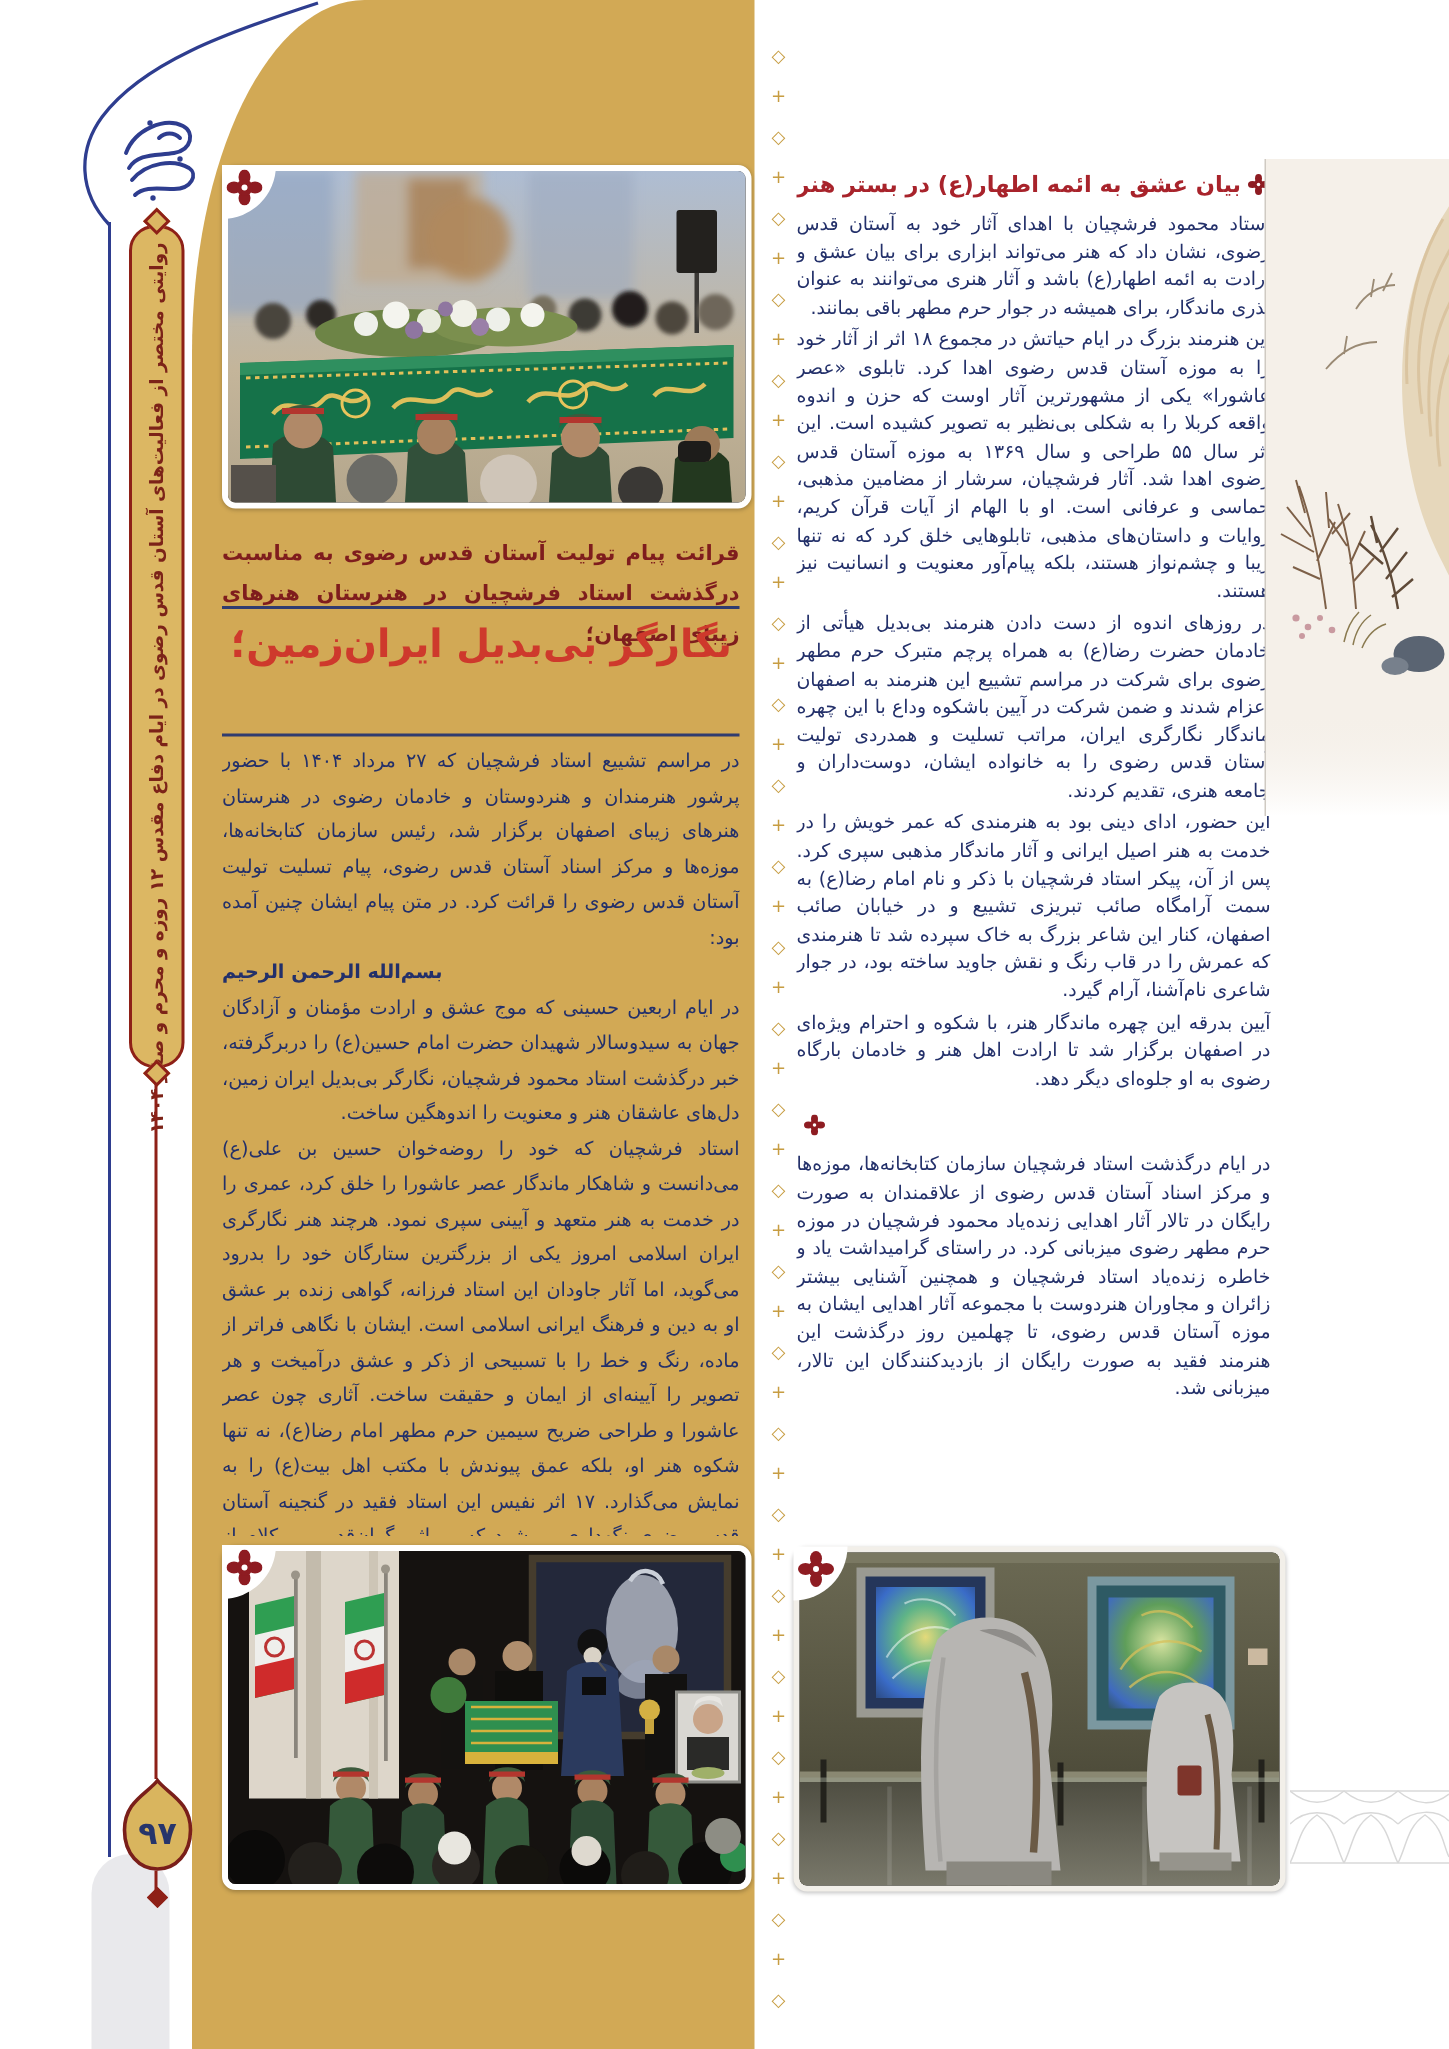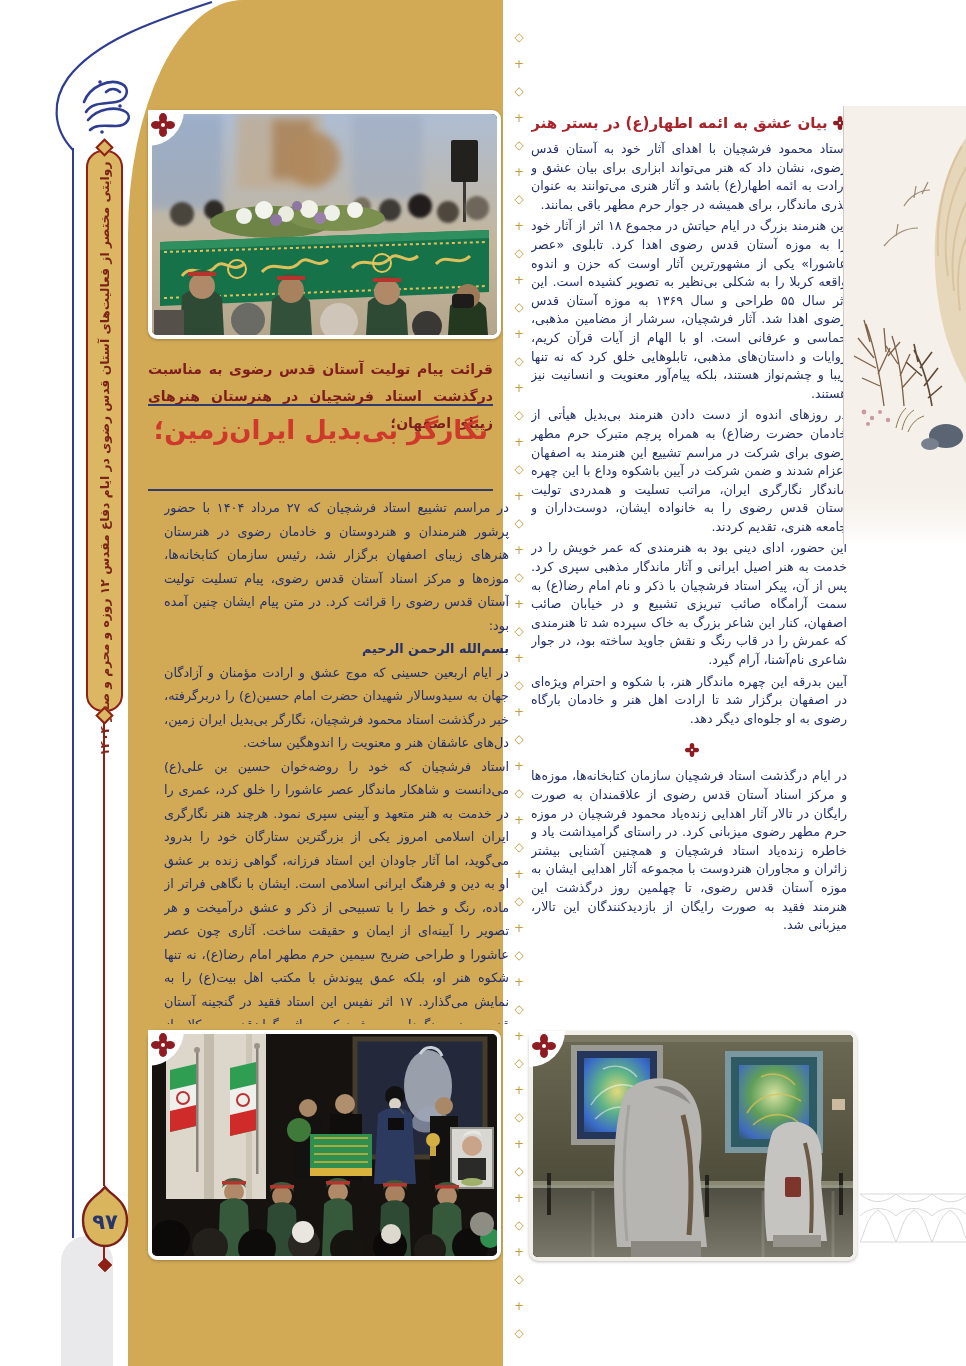--- a/index.html
+++ b/index.html
@@ -14,34 +14,34 @@
   .corner-notch{position:absolute;top:-4px;left:-4px;width:36px;height:36px;
                 background:#ffffff;border-radius:0 0 100% 0;}
   .corner-flower{position:absolute;top:-1px;left:-1px;width:24px;height:24px;}
   .kicker{position:absolute;left:148px;top:342px;width:345px;direction:rtl;
           color:#7f1d1d;font-weight:bold;font-size:14px;line-height:27px;text-align:justify;}
   .rule{position:absolute;left:148px;width:345px;height:0;
         border-top:2.5px solid #303c6f;}
   .headline{position:absolute;left:148px;top:412px;width:340px;direction:rtl;
             color:#ce392c;font-weight:bold;font-size:26px;line-height:37px;
             text-align:right;padding-right:8px;}
-  .main-body{position:absolute;left:164px;top:496px;width:345px;height:528px;overflow:hidden;
+  .main-body{position:absolute;left:148px;top:496px;width:345px;height:528px;overflow:hidden;
              direction:rtl;color:#23306a;font-size:12.8px;line-height:23.5px;text-align:justify;}
   .main-body p{margin:0;}
-  .bismillah{font-weight:bold;text-align:right;}
+  .bismillah{font-weight:bold;text-align:left;}
   
   .ornaments{position:absolute;left:507px;top:24px;width:24px;height:1322px;overflow:hidden;
              display:flex;flex-direction:column;align-items:center;color:#c79d42;
              font-size:12px;line-height:27px;}
   
   .right-flow{position:absolute;left:531px;top:112px;width:316px;height:912px;overflow:hidden;
               direction:rtl;color:#23306a;font-size:12.6px;line-height:18.6px;text-align:justify;}
   .right-flow p{margin:0 0 3px 0;}
   .sec-head{color:#a8232b;font-weight:bold;font-size:15px;line-height:23px;
-            margin:11px 0 5px 0;text-align:center;}
+            margin:11px 0 5px 0;text-align:left;}
   .sec-head:first-child{margin-top:0;}
   .bullet{display:inline-block;width:14px;height:14px;vertical-align:-2px;margin-left:5px;}
   
   .swoosh{position:absolute;left:0;top:0;}
   .navy-line{position:absolute;left:72px;top:148px;width:2px;height:1090px;background:#2e3d8f;}
   .gray-pendant{position:absolute;left:61px;top:1236px;width:52px;height:130px;
                 background:#e9e9ec;border-radius:26px 26px 0 0;}
   .pill{position:absolute;left:86px;top:150px;width:33px;height:558px;background:#dcb763;
         border:2px solid #8e2017;border-radius:17px;}
   .pill-finial{position:absolute;width:9px;height:9px;background:#dcb763;

